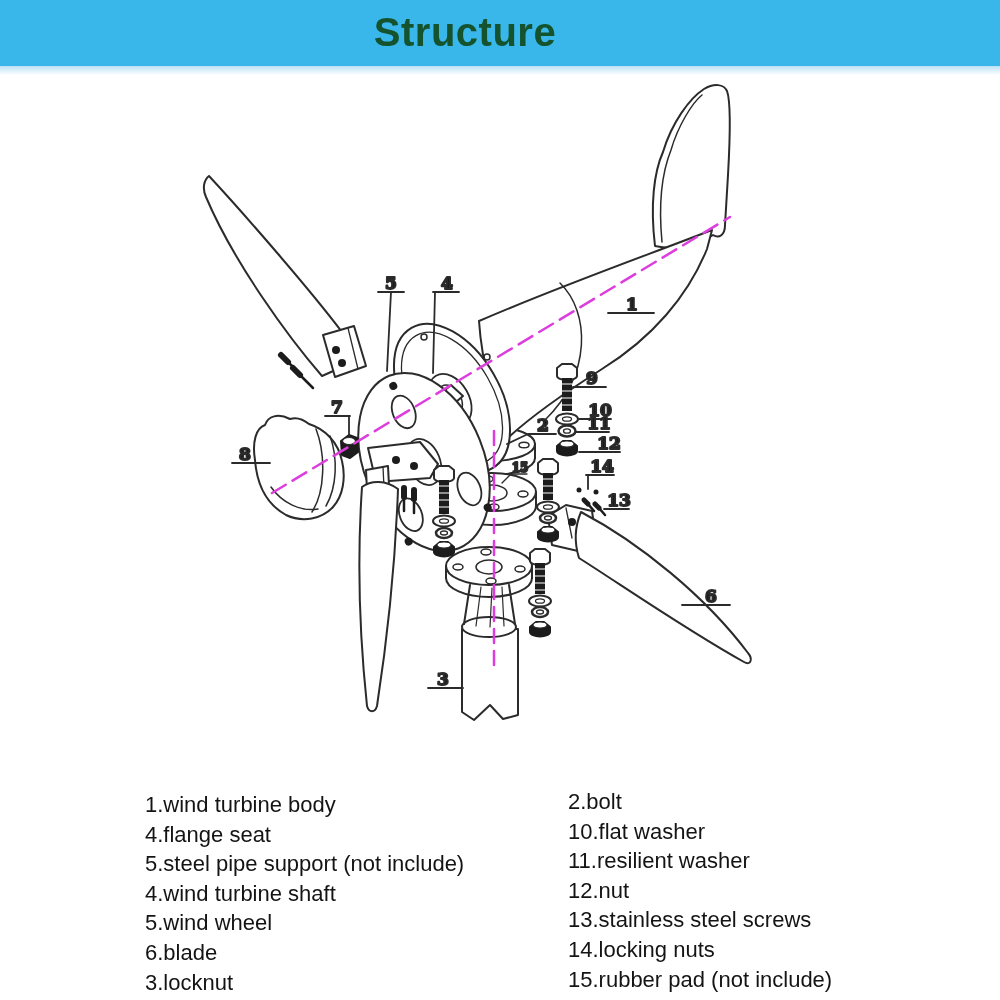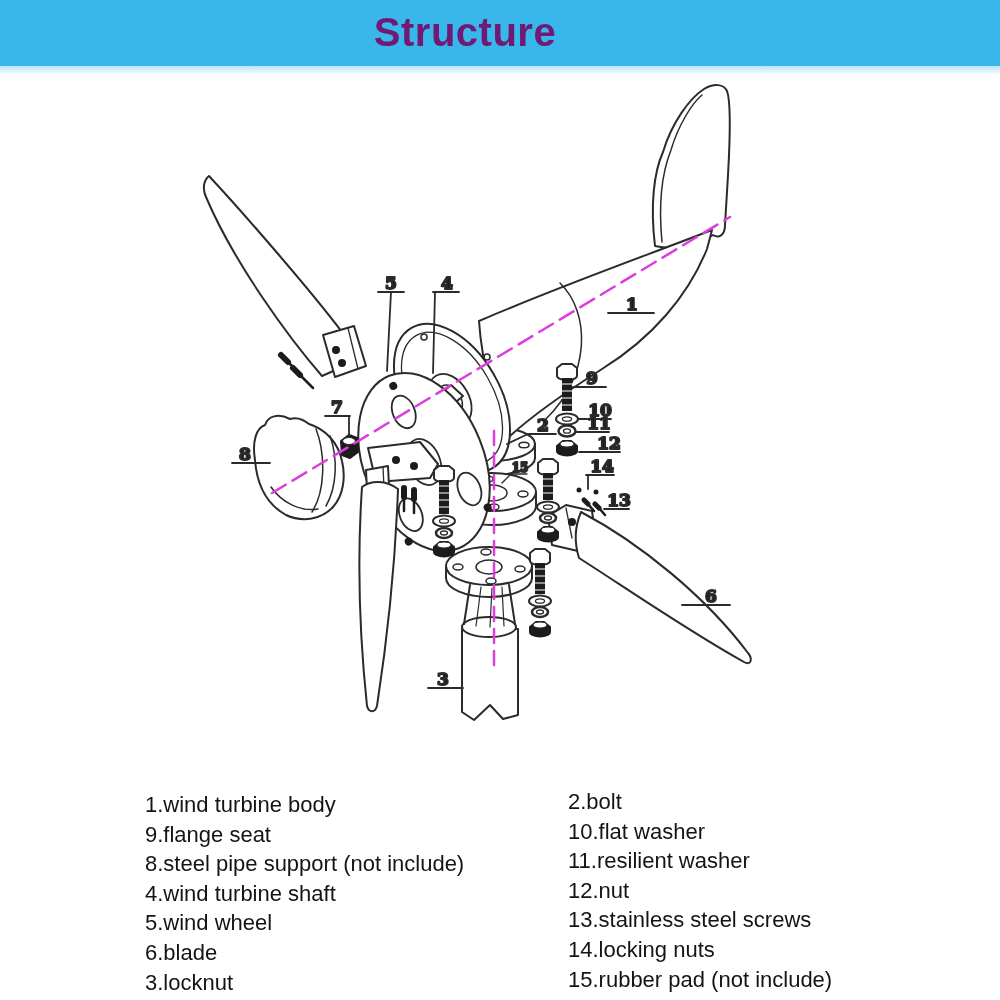--- a/index.html
+++ b/index.html
@@ -2,21 +2,21 @@
 <html><head>
 <meta charset="utf-8">
 <style>
   html,body{margin:0;padding:0;}
   .page{position:relative;width:1000px;height:1000px;background:#ffffff;overflow:hidden;
         font-family:"Liberation Sans",sans-serif;}
   .header{position:absolute;top:0;left:0;width:1000px;height:66px;background:#39b7eb;}
   .header-fade{position:absolute;top:66px;left:0;width:1000px;height:9px;
         background:linear-gradient(#b9e2f5,#ffffff);}
   .title{display:block;width:100%;text-align:center;padding-right:70px;box-sizing:border-box;
-        font-size:40px;font-weight:700;color:#701a75;line-height:64px;letter-spacing:.5px;}
+        font-size:40px;font-weight:700;color:#14532d;line-height:64px;letter-spacing:.5px;}
   svg.diagram{position:absolute;top:0;left:0;}
   svg.diagram path, svg.diagram ellipse, svg.diagram line, svg.diagram circle, svg.diagram rect{
         vector-effect:none;}
   .callout{font-family:"DejaVu Serif","Liberation Serif",serif;font-size:17px;font-weight:700;
         fill:#1b1b1b;text-anchor:middle;}
   .callout.small{font-size:12px;}
   .parts{position:absolute;left:0;top:0;width:1000px;height:1000px;pointer-events:none;}
   .col{position:absolute;color:#141414;font-size:22px;margin-top:39px;}
   .col span{display:block;line-height:29.6px;white-space:nowrap;}
   .col.left{left:145px;top:751px;}
@@ -257,22 +257,22 @@
 
     <g>
       <path d="M 272,493 L 730,217" stroke="#dd3ddd" stroke-width="2.5" stroke-dasharray="16 8"></path>
       <path d="M 494,431 L 494,666" stroke="#dd3ddd" stroke-width="2.5" stroke-dasharray="14 8"></path>
     </g>
   </svg>
 
   <div class="parts">
     <div class="col left">
       <span>1.wind turbine body</span>
-      <span>9.flange seat</span>
-      <span>8.steel pipe support (not include)</span>
+      <span>4.flange seat</span>
+      <span>5.steel pipe support (not include)</span>
       <span>4.wind turbine shaft</span>
       <span>5.wind wheel</span>
       <span>6.blade</span>
       <span>3.locknut</span>
       <span>8.fairing</span>
     </div>
     <div class="col right">
       <span>2.bolt</span>
       <span>10.flat washer</span>
       <span>11.resilient washer</span>

